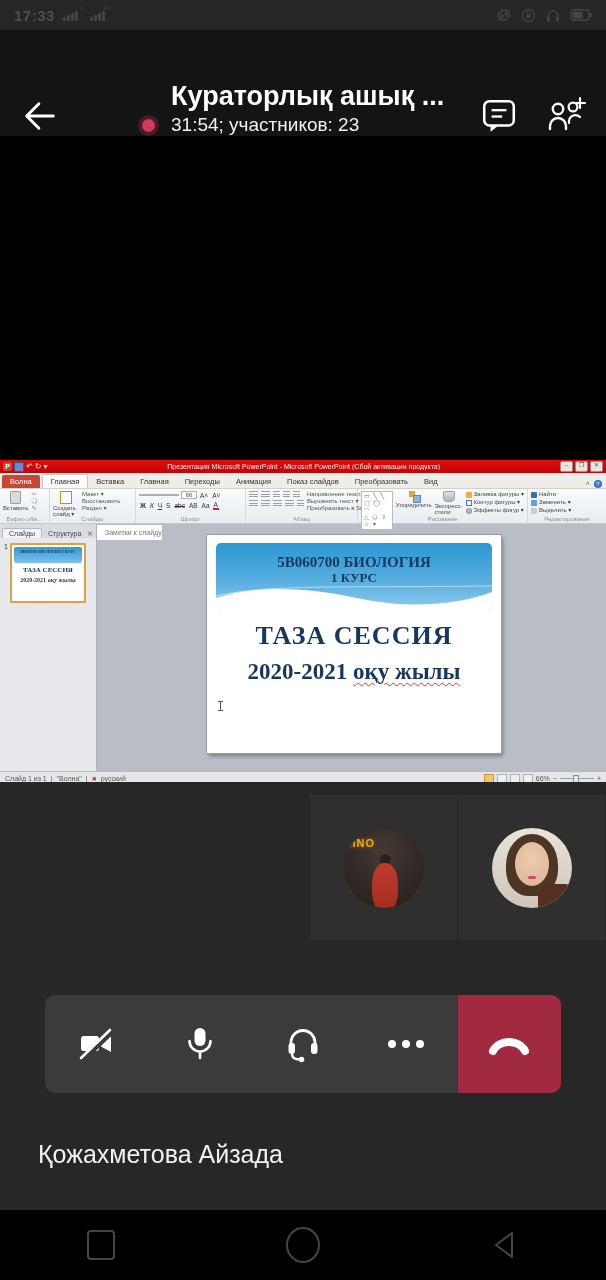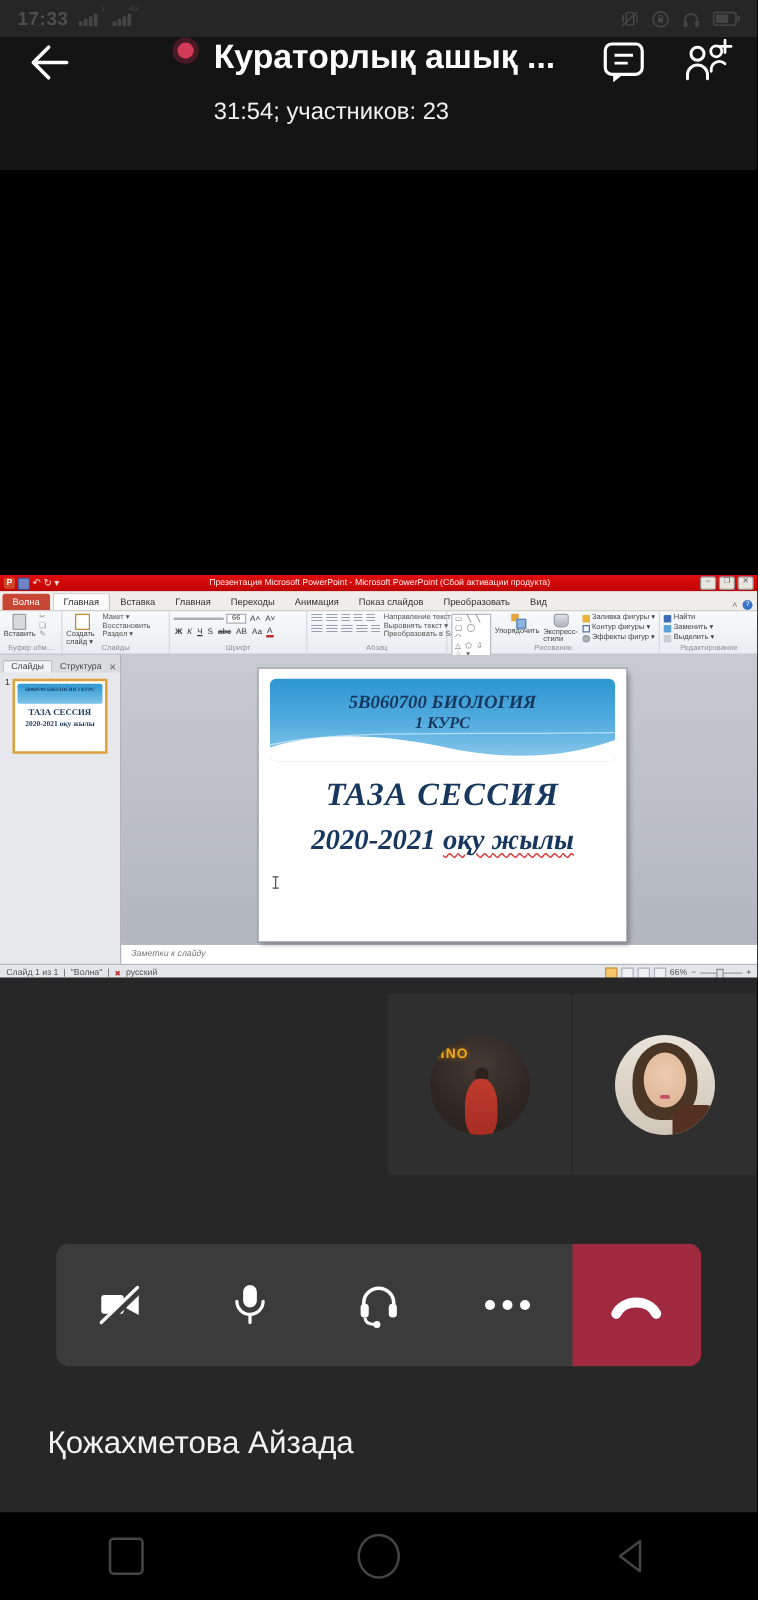--- a/index.html
+++ b/index.html
@@ -11,27 +11,27 @@
     display:flex;align-items:center;padding:0 14px;box-sizing:border-box;color:#4e4e4e;}
   .status-time{font-size:15px;font-weight:bold;letter-spacing:.5px;}
   .sig{display:flex;align-items:flex-end;gap:1px;margin-left:8px;position:relative;height:12px;}
   .sig i{display:block;width:3px;background:#454545;border-radius:1px;}
   .sig sup{position:absolute;top:-4px;right:-6px;font-size:6px;color:#454545;font-style:normal;}
   .status-right{margin-left:auto;display:flex;align-items:center;gap:9px;}
   .status-right svg{display:block;}
 
   
   .call-header{position:absolute;top:30px;left:0;right:0;height:106px;background:#141414;
-    display:flex;align-items:flex-start;padding:0 20px;box-sizing:border-box;}
+    display:flex;align-items:flex-end;padding:0 20px;box-sizing:border-box;}
   .back-btn{width:40px;height:40px;flex:0 0 auto;}
   .rec-dot{width:13px;height:13px;border-radius:50%;background:#d23a56;border:4px solid #481a26;
     margin-left:78px;margin-right:12px;flex:0 0 auto;}
   .hdr-text{display:flex;flex-direction:column;min-width:0;}
   .hdr-title{color:#fff;font-size:27px;font-weight:bold;line-height:30px;white-space:nowrap;}
-  .hdr-sub{color:#f0f0f0;font-size:19px;margin-top:19px;white-space:nowrap;}
+  .hdr-sub{color:#f0f0f0;font-size:19px;margin-top:3px;white-space:nowrap;}
   .hdr-icons{margin-left:auto;display:flex;align-items:center;gap:26px;}
 
   
   .ppt{position:absolute;top:460px;left:0;width:606px;height:322px;background:#b9bec6;font-size:7px;}
   .ppt-titlebar{height:13px;background:linear-gradient(#e00d0d,#c00404);display:flex;align-items:center;
     padding:0 3px;color:#fff;}
   .qat{display:flex;align-items:center;gap:2px;}
   .qat .pticon{width:9px;height:9px;background:#d04728;color:#fff;font-size:7px;font-weight:bold;
     display:flex;align-items:center;justify-content:center;border-radius:2px;}
   .qat .save{width:8px;height:8px;background:#6f87c7;border:1px solid #35539b;border-radius:1px;}
@@ -91,21 +91,21 @@
   .thumb{width:72px;height:56px;background:#fff;border:2px solid #dfa13c;border-radius:1px;
     position:relative;overflow:hidden;}
   .thumb-band{position:absolute;left:2px;right:2px;top:2px;height:16px;border-radius:2px;
     background:linear-gradient(#2f9ad2,#7cc2e8);color:#17375e;text-align:center;
     font-family:"Liberation Serif",serif;font-weight:bold;font-size:4px;line-height:5px;padding-top:2px;box-sizing:border-box;}
   .thumb-title{position:absolute;top:21px;left:0;right:0;text-align:center;color:#17375e;
     font-family:"Liberation Serif",serif;font-weight:bold;font-size:7px;}
   .thumb-sub{position:absolute;top:32px;left:0;right:0;text-align:center;color:#17375e;
     font-family:"Liberation Serif",serif;font-weight:bold;font-size:6px;}
 
-  .slide-col{flex:1;display:flex;flex-direction:column;font-style:italic;}
+  .slide-col{flex:1;display:flex;}
   .slide-area{position:relative;height:232px;background:linear-gradient(#c7cad0,#b2b6bf);}
   .slide{position:absolute;left:110px;top:11px;width:294px;height:218px;background:#fff;
     box-shadow:0 0 0 1px #989ca4, 2px 3px 4px rgba(40,44,52,.45);}
   .band{position:absolute;left:9px;right:9px;top:8px;height:66px;border-radius:5px;overflow:hidden;
     background:linear-gradient(180deg,#2d97d1 0%,#55ade0 55%,#8ecaec 100%);}
   .band svg{position:absolute;left:0;bottom:-1px;width:100%;height:26px;display:block;}
   .band-l1{position:relative;text-align:center;margin-top:11px;color:#17375e;
     font-family:"Liberation Serif",serif;font-weight:bold;font-size:15px;line-height:16px;}
   .band-l2{position:relative;text-align:center;color:#17375e;font-family:"Liberation Serif",serif;
     font-weight:bold;font-size:13px;line-height:15px;}

